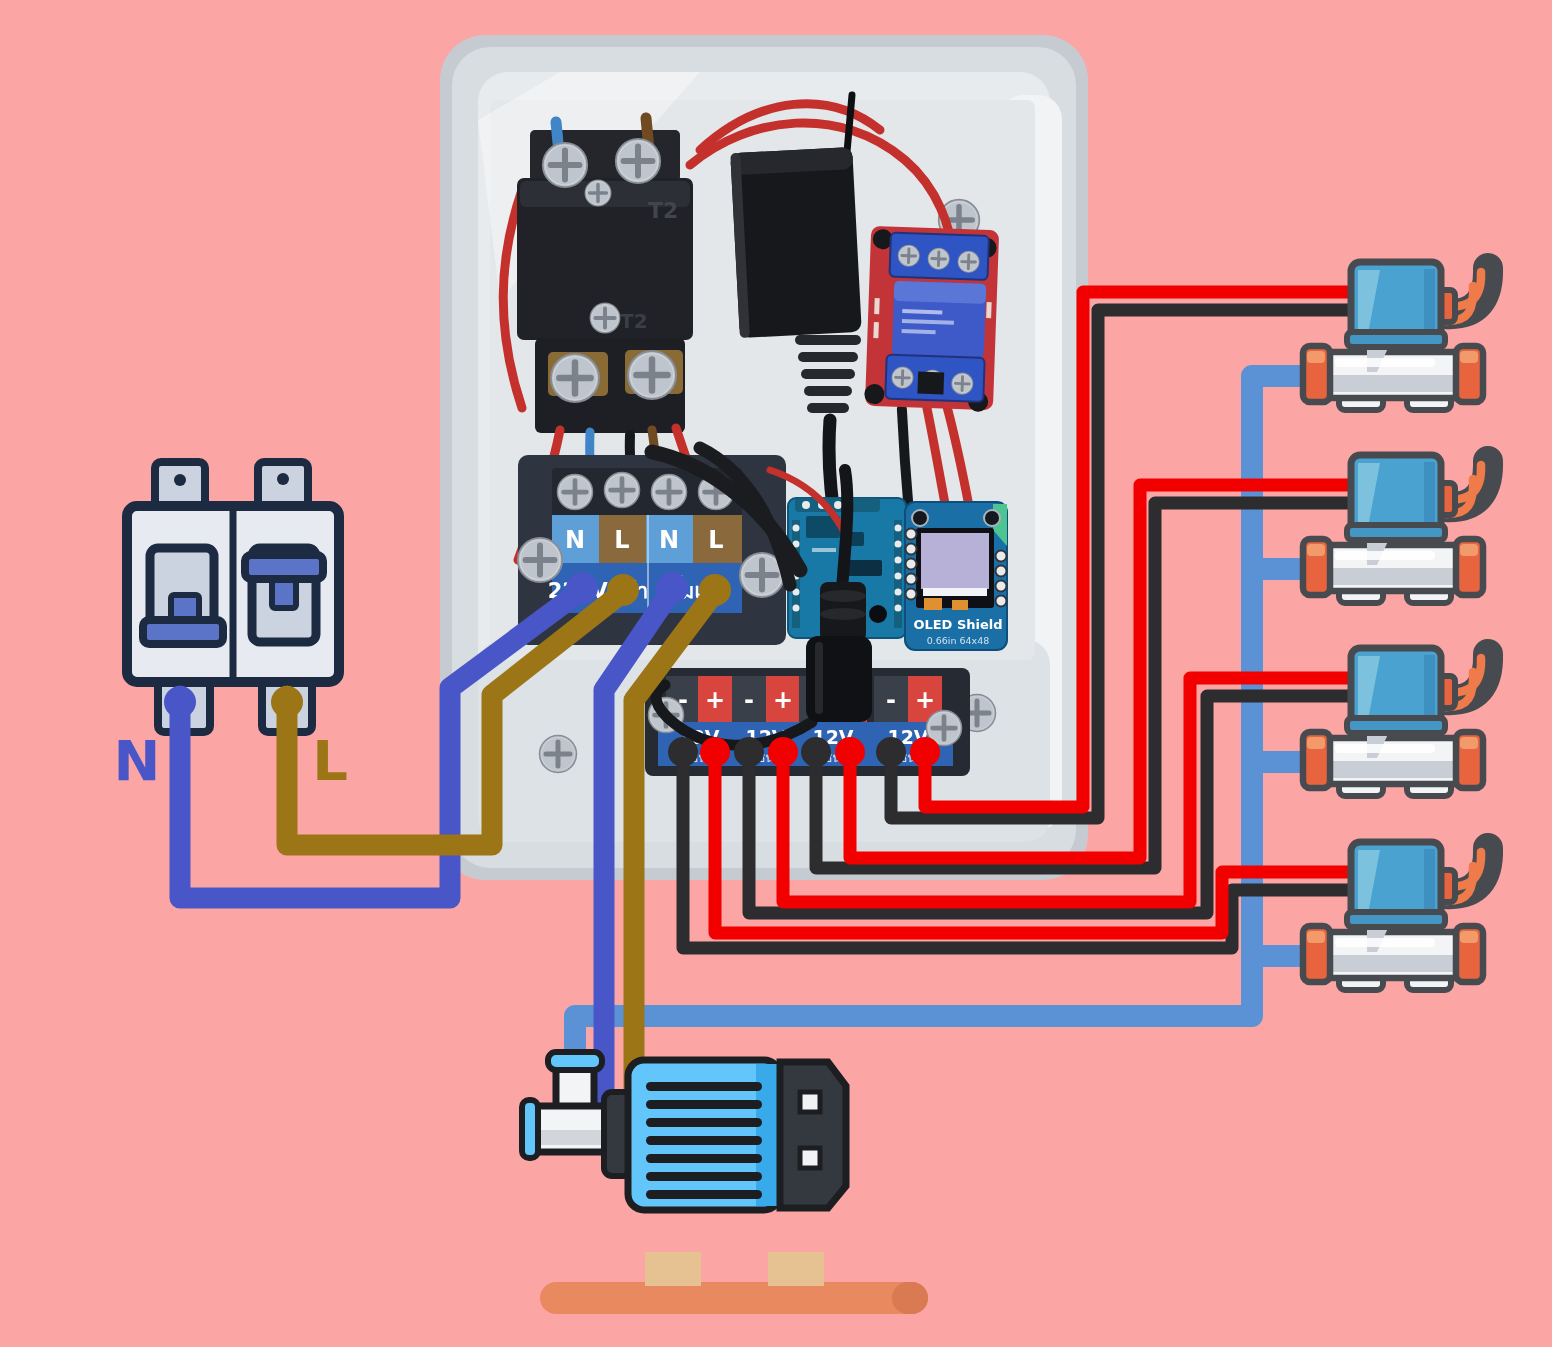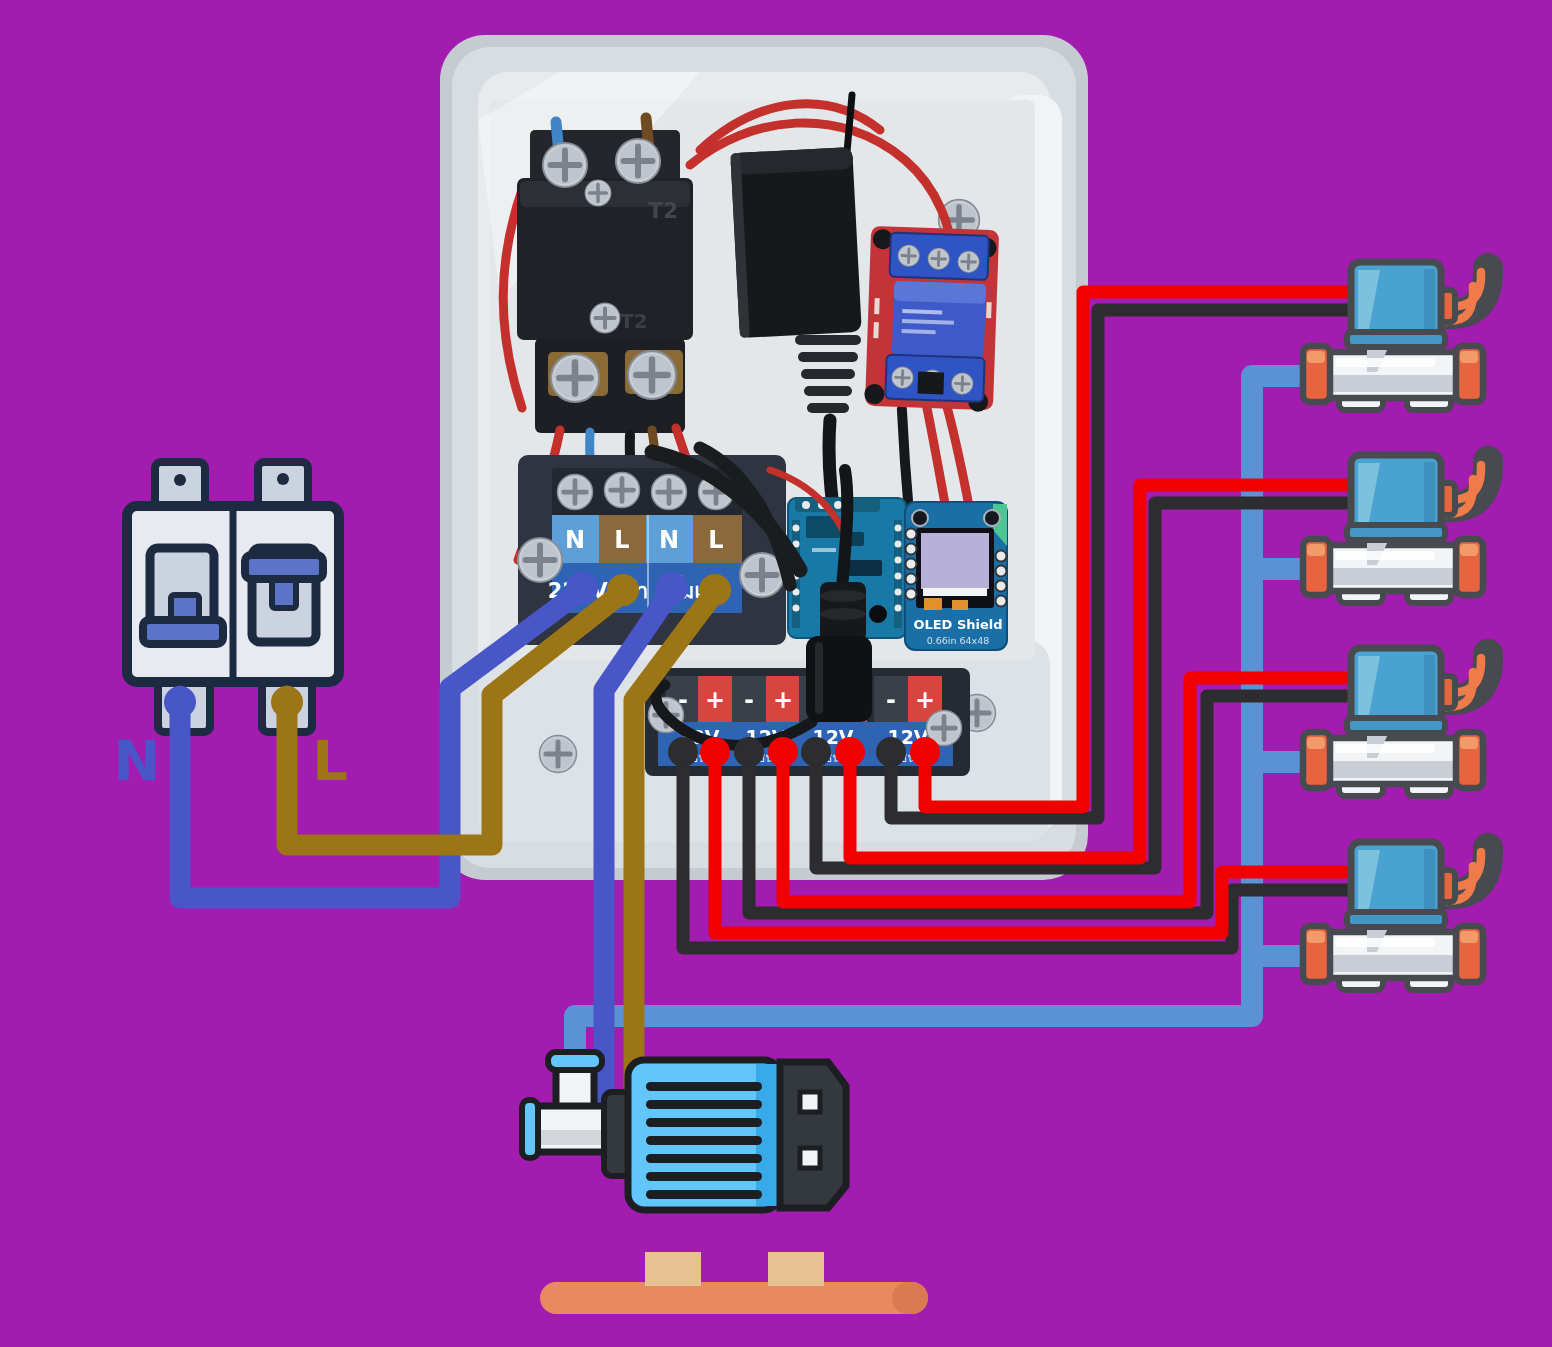--- a/index.html
+++ b/index.html
@@ -1,16 +1,16 @@
 <!DOCTYPE html>
 <html><head>
 <meta charset="utf-8">
 <style>
   html,body{margin:0;padding:0;background:#000;}
-  #stage{position:relative;width:1552px;height:1347px;background:#a21caf;overflow:hidden;
+  #stage{position:relative;width:1552px;height:1347px;background:#fca5a5;overflow:hidden;
          font-family:"DejaVu Sans","Liberation Sans",sans-serif;}
   svg{position:absolute;left:0;top:0;}
   text{font-family:"DejaVu Sans","Liberation Sans",sans-serif;}
   .wire{fill:none;stroke-linecap:round;stroke-linejoin:round;}
   .photo-wire{fill:none;stroke-linecap:round;}
   .tlabel{fill:#ffffff;font-weight:bold;}
 </style>
 </head>
 <body>
 

